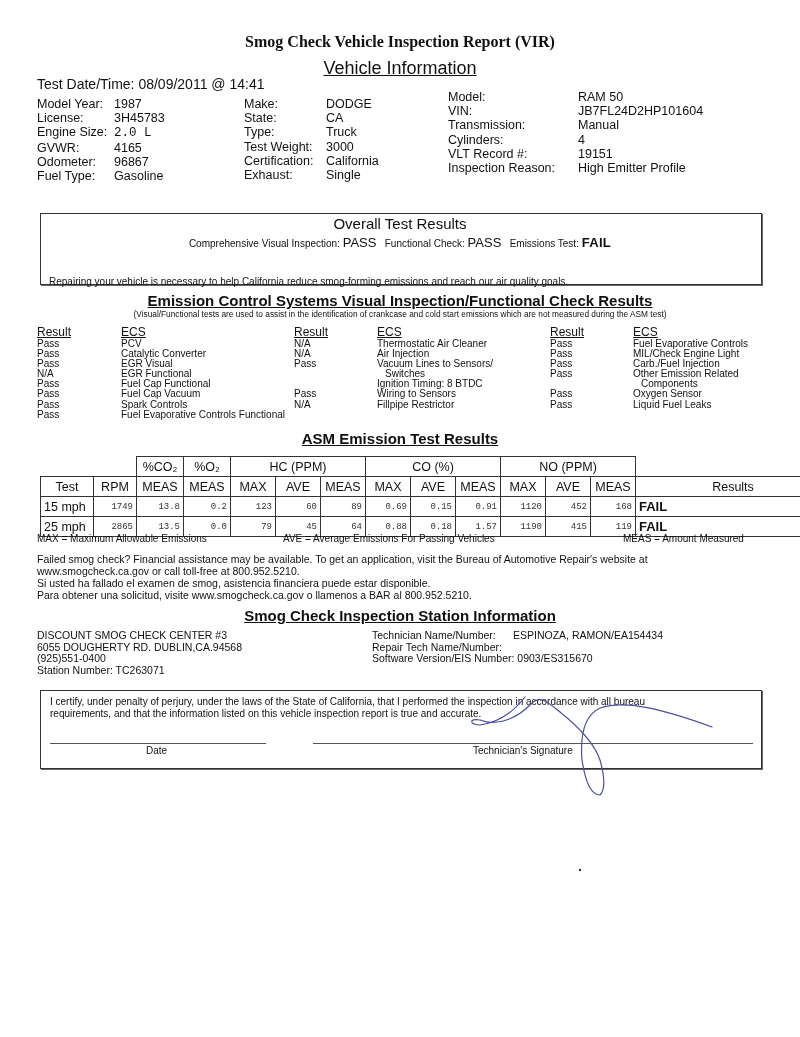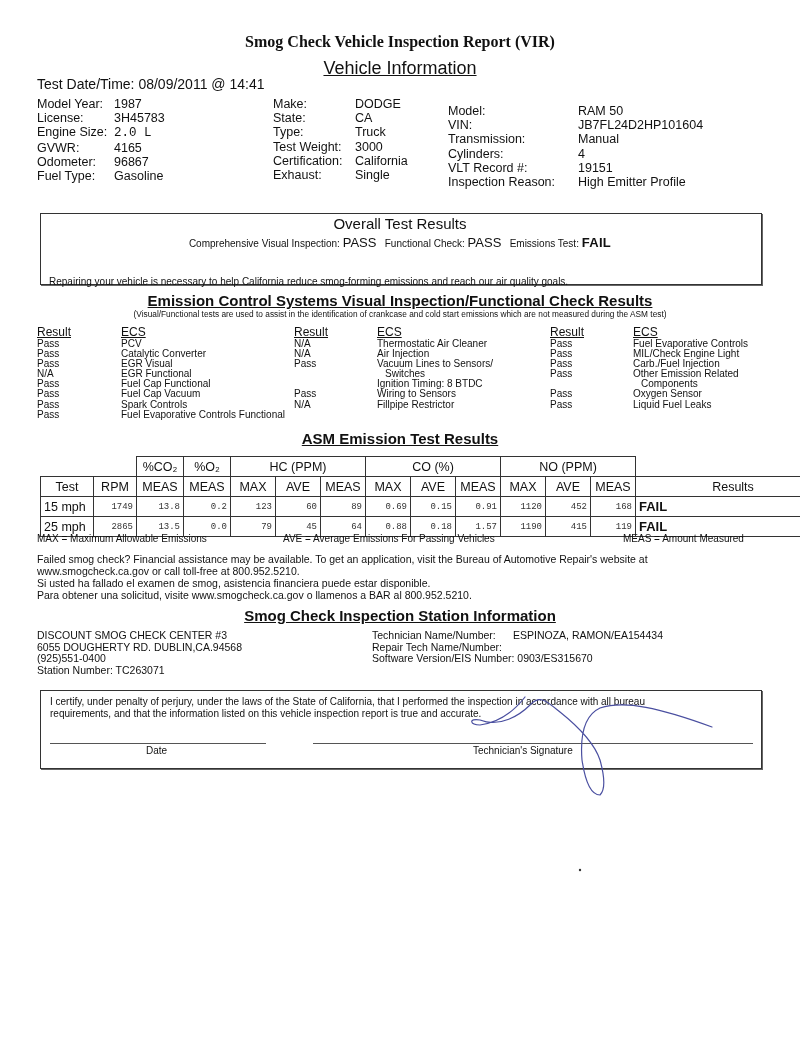--- a/index.html
+++ b/index.html
@@ -49,30 +49,30 @@
 
 <div class="abs vinfo" style="top:97px;left:37px;">
   <div><span style="display:inline-block;width:77px">Model Year:</span><span>1987</span></div>
   <div><span style="display:inline-block;width:77px">License:</span><span>3H45783</span></div>
   <div><span style="display:inline-block;width:77px">Engine Size:</span><span class="mono">2.0 L</span></div>
   <div><span style="display:inline-block;width:77px">GVWR:</span><span>4165</span></div>
   <div><span style="display:inline-block;width:77px">Odometer:</span><span>96867</span></div>
   <div><span style="display:inline-block;width:77px">Fuel Type:</span><span>Gasoline</span></div>
 </div>
 
-<div class="abs vinfo" style="top:97px;left:244px;margin-left:29px;">
+<div class="abs vinfo" style="top:97px;left:244px;">
   <div><span style="display:inline-block;width:82px">Make:</span><span>DODGE</span></div>
   <div><span style="display:inline-block;width:82px">State:</span><span>CA</span></div>
   <div><span style="display:inline-block;width:82px">Type:</span><span>Truck</span></div>
   <div><span style="display:inline-block;width:82px">Test Weight:</span><span>3000</span></div>
   <div><span style="display:inline-block;width:82px">Certification:</span><span>California</span></div>
   <div><span style="display:inline-block;width:82px">Exhaust:</span><span>Single</span></div>
 </div>
 
-<div class="abs vinfo" style="top:104px;left:448px;">
+<div class="abs vinfo" style="top:90px;left:448px;">
   <div><span style="display:inline-block;width:130px">Model:</span><span>RAM 50</span></div>
   <div><span style="display:inline-block;width:130px">VIN:</span><span>JB7FL24D2HP101604</span></div>
   <div><span style="display:inline-block;width:130px">Transmission:</span><span>Manual</span></div>
   <div><span style="display:inline-block;width:130px">Cylinders:</span><span>4</span></div>
   <div><span style="display:inline-block;width:130px">VLT Record #:</span><span>19151</span></div>
   <div><span style="display:inline-block;width:130px">Inspection Reason:</span><span>High Emitter Profile</span></div>
 </div>
 
 <div class="box" style="left:40px;top:213px;width:720px;height:70px;"></div>
 <div class="abs sect overall-title">Overall Test Results</div>

